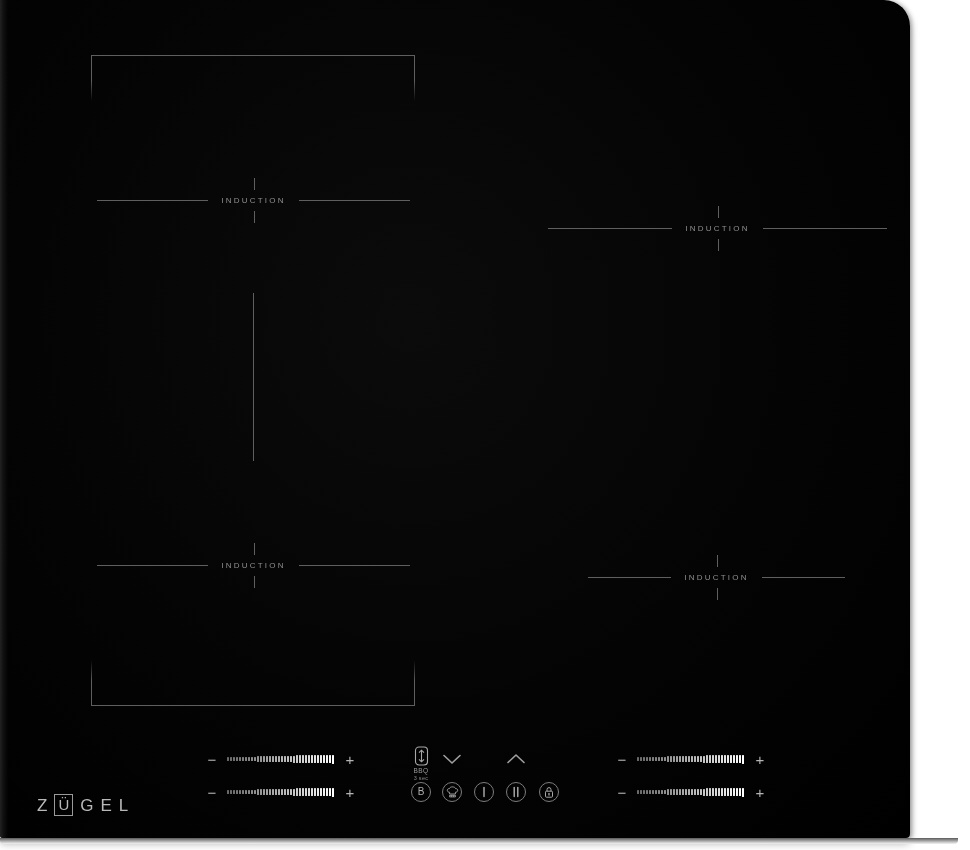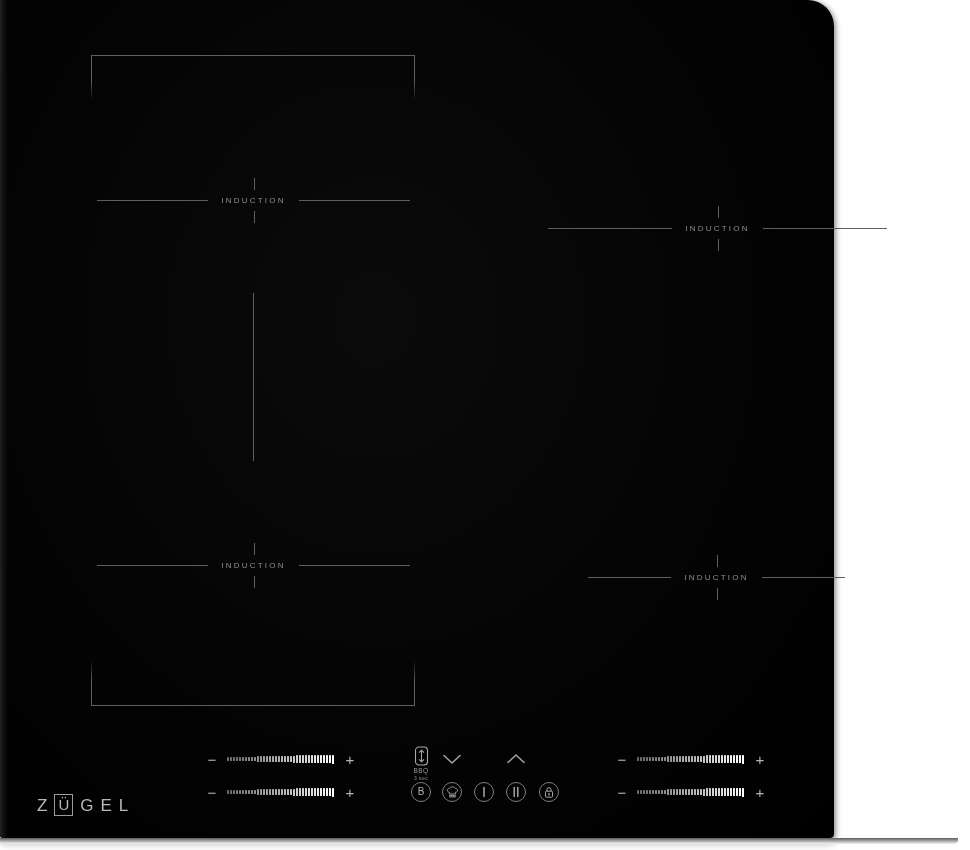--- a/index.html
+++ b/index.html
@@ -4,21 +4,21 @@
 <style>
   html,body{margin:0;padding:0;}
   body{
     width:970px;height:850px;overflow:hidden;position:relative;
     background:var(--background,#fff);
     font-family:"Liberation Sans","DejaVu Sans",sans-serif;
     -webkit-font-smoothing:antialiased;
   }
   
   .cooktop{
-    position:absolute;left:0;top:0;width:834px;height:838px;
+    position:absolute;left:0;top:0;width:910px;height:838px;
     background:radial-gradient(ellipse at 45% 38%, #0b0b0b 0%, #040404 55%, #000 100%);
     border-radius:0 26px 4px 3px;
     box-shadow:0 5px 9px rgba(0,0,0,.35), 2px 0 4px rgba(0,0,0,.25);
   }
   .cooktop::before{ 
     content:"";position:absolute;left:0;top:0;bottom:0;width:8px;
     background:linear-gradient(to right,#222 0%,#111 40%,rgba(0,0,0,0) 100%);
     border-radius:0 0 0 3px;
   }
   .front-edge{

